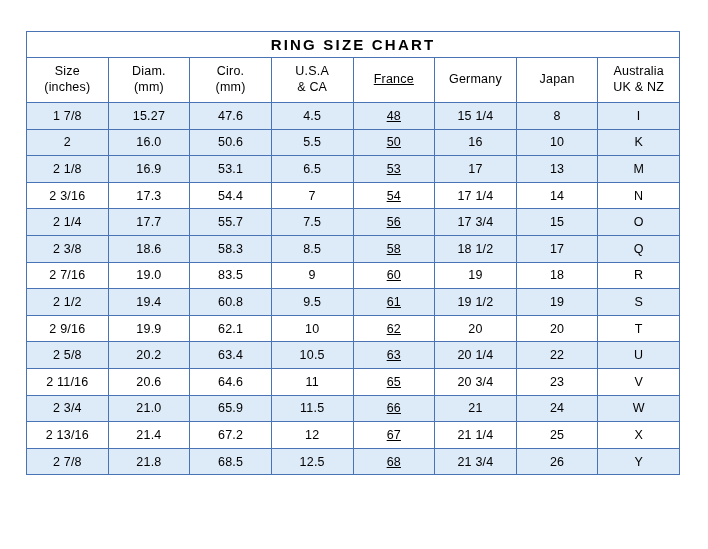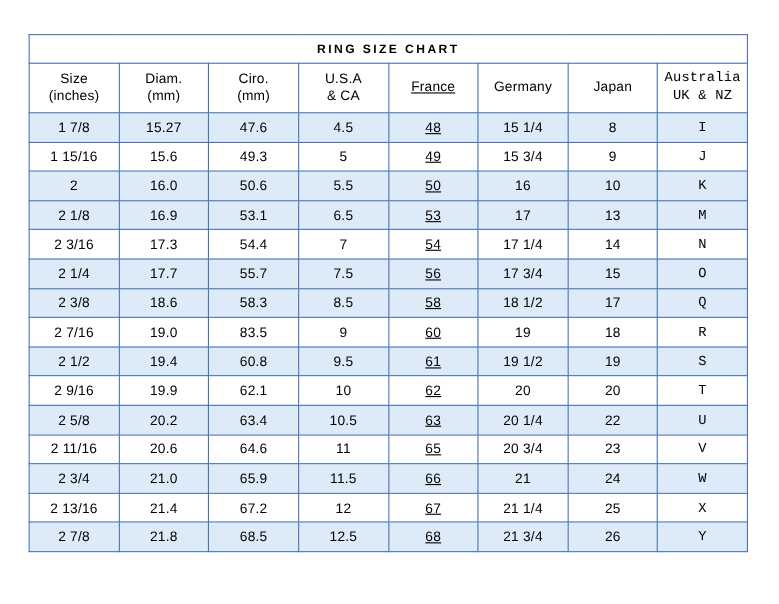--- a/index.html
+++ b/index.html
@@ -39,21 +39,21 @@
     border: 1px solid #4a73b5;
     text-align: center;
     vertical-align: middle;
     font-weight: normal;
     padding: 0;
     font-size: 12.5px;
     letter-spacing: 0.2px;
   }
   tr.title-row td {
     height: 25px;
-    font-size: 11px;
+    font-size: 15px;
     font-weight: bold;
     letter-spacing: 2.2px;
     background: #ffffff;
   }
   tr.head-row td {
     height: 44px;
     font-size: 12.5px;
     line-height: 1.25;
     background: #ffffff;
   }
@@ -67,21 +67,21 @@
   tr.data-row.plain td {
     background: #ffffff;
   }
   .col-0 { width: 86px; }
   .col-1 { width: 85px; margin-left: 20px; }
   .col-2 { width: 85px; }
   .col-3 { width: 85px; }
   .col-4 { width: 84px; text-decoration: underline; }
   .col-5 { width: 89px; }
   .col-6 { width: 72px; }
-  .col-7 { width: 88px; font-family: Liberation Mono, monospace; }
+  .col-7 { width: 88px; }
   .hdr-line { display: block; }
 </style>
 </head>
 <body>
 
 <div class="page">
   <div class="chart-wrap">
     <table class="ring-chart">
       <tbody>
         <tr class="title-row">
@@ -122,30 +122,20 @@
         <tr class="data-row shade">
           <td class="col-0">1 7/8</td>
           <td class="col-1">15.27</td>
           <td class="col-2">47.6</td>
           <td class="col-3">4.5</td>
           <td class="col-4">48</td>
           <td class="col-5">15 1/4</td>
           <td class="col-6">8</td>
           <td class="col-7">I</td>
         </tr>
-        <tr class="data-row plain">
-          <td class="col-0">1 15/16</td>
-          <td class="col-1">15.6</td>
-          <td class="col-2">49.3</td>
-          <td class="col-3">5</td>
-          <td class="col-4">49</td>
-          <td class="col-5">15 3/4</td>
-          <td class="col-6">9</td>
-          <td class="col-7">J</td>
-        </tr>
         <tr class="data-row shade">
           <td class="col-0">2</td>
           <td class="col-1">16.0</td>
           <td class="col-2">50.6</td>
           <td class="col-3">5.5</td>
           <td class="col-4">50</td>
           <td class="col-5">16</td>
           <td class="col-6">10</td>
           <td class="col-7">K</td>
         </tr>

